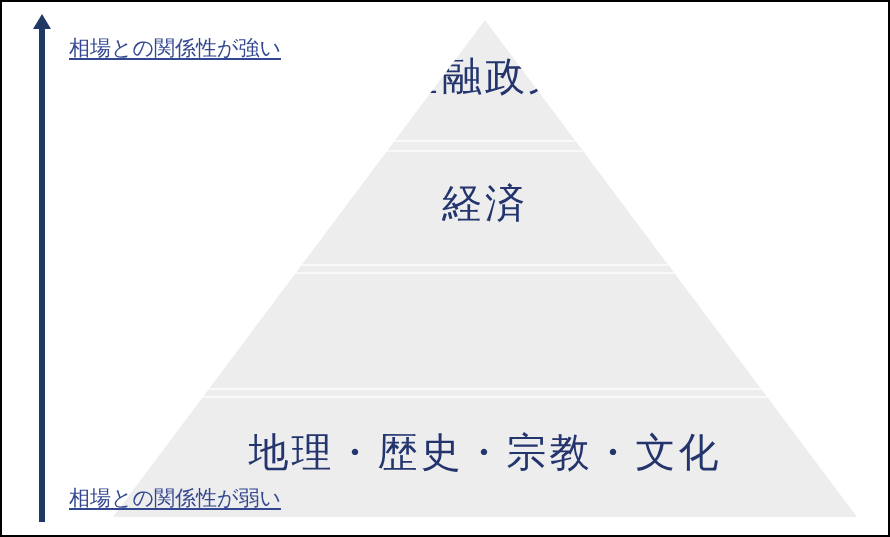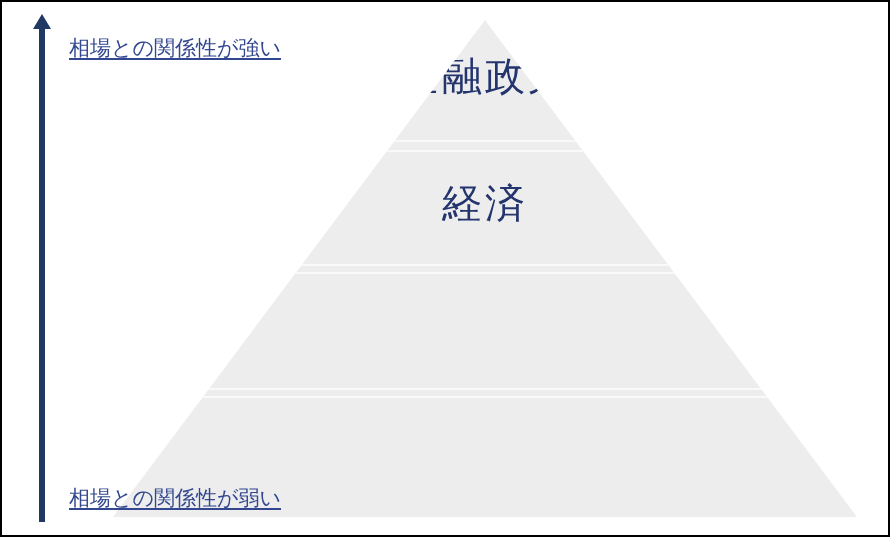--- a/index.html
+++ b/index.html
@@ -104,15 +104,16 @@
   <div class="pyramid">
     <div class="divider div-1a"></div>
     <div class="divider div-1b"></div>
     <div class="divider div-2a"></div>
     <div class="divider div-2b"></div>
     <div class="divider div-3a"></div>
     <div class="divider div-3b"></div>
 
     <div class="level-label lvl-1">金融政策</div>
     <div class="level-label lvl-2">経済</div>
+    <div class="level-label lvl-4">地理・歴史・宗教・文化</div>
   </div>
 
 </div>
 
 </body></html>

